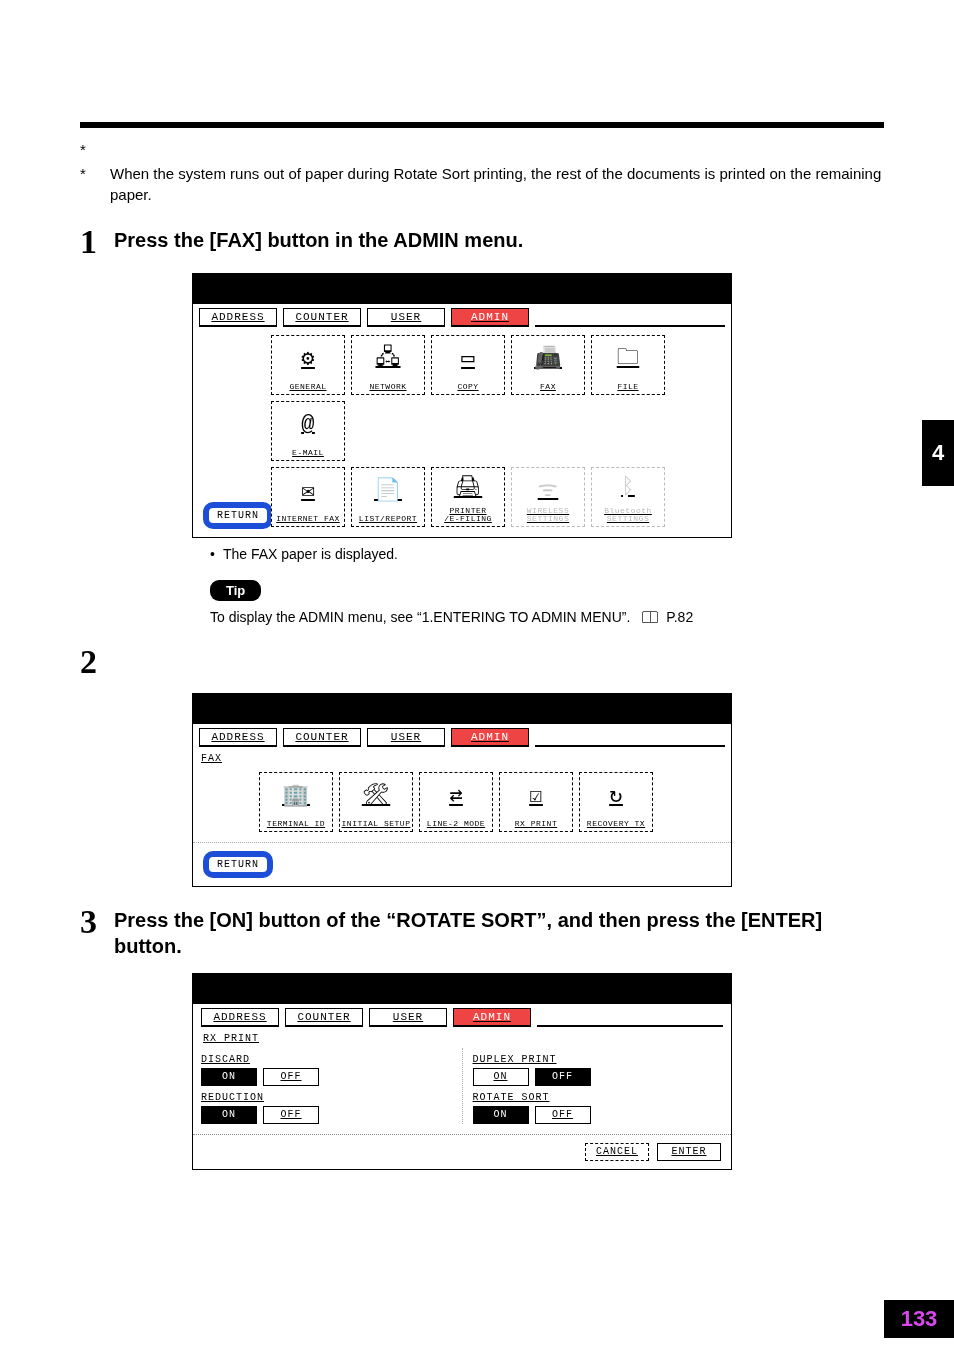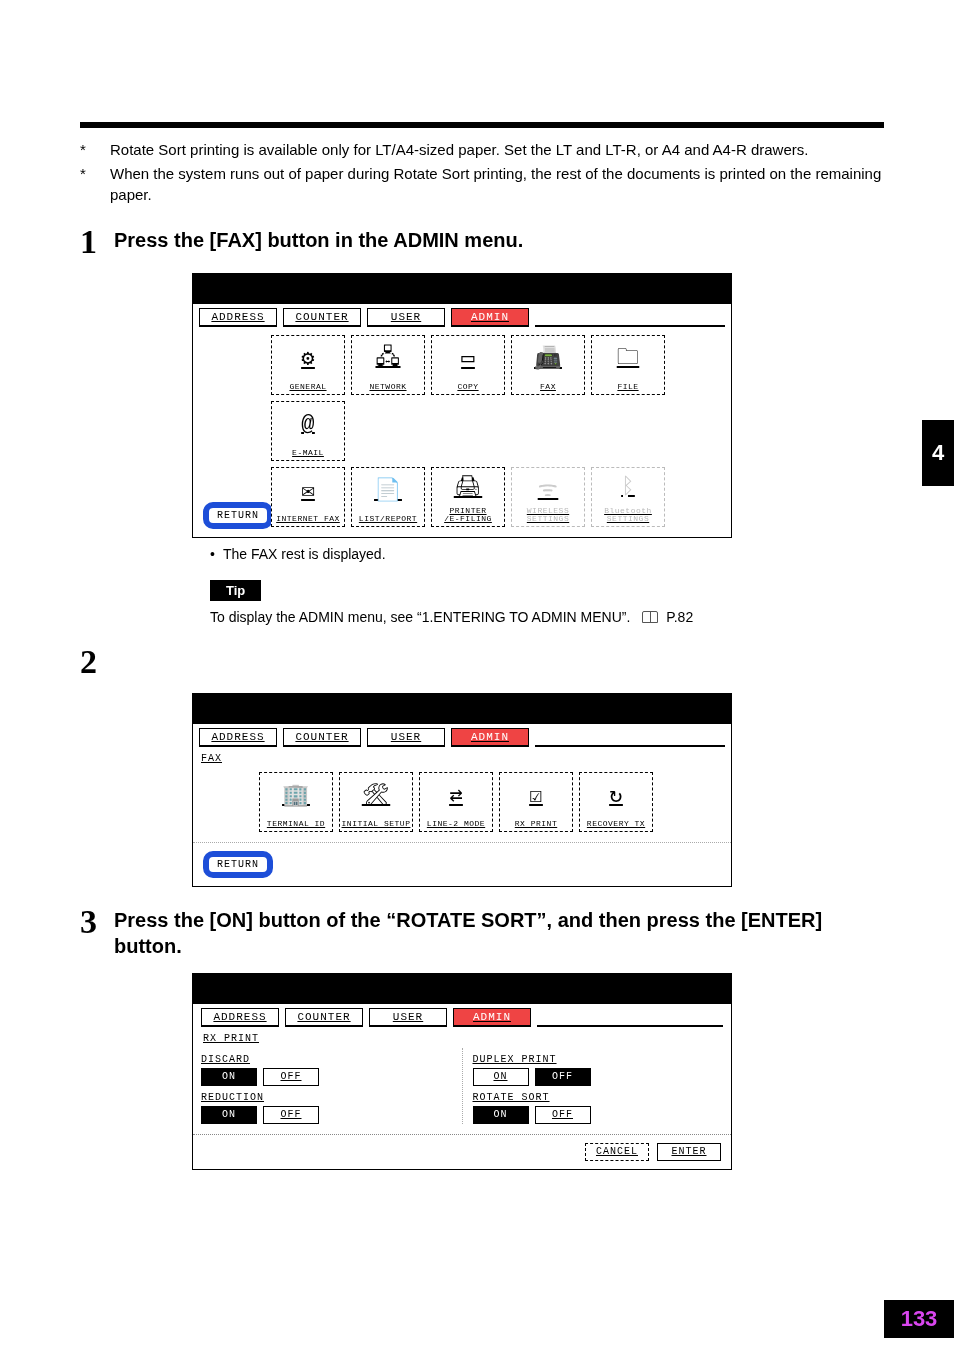--- a/index.html
+++ b/index.html
@@ -7,21 +7,21 @@
   .page { position: relative; width: 954px; height: 1348px; padding: 120px 70px 0 80px; }
   .top-rule { position: absolute; left: 80px; right: 70px; top: 122px; height: 6px; background: #000; }
   .notes { margin-top: 20px; }
   .note-row { display: flex; font-size: 15px; line-height: 1.35; margin-bottom: 4px; }
   .note-star { width: 30px; flex: none; }
   .step-row { display: flex; margin-top: 18px; }
   .step-num { font-size: 34px; font-weight: bold; font-family: "Times New Roman", serif; width: 34px; flex: none; line-height: 1; margin-top: -2px; }
   .step-title { font-size: 20px; font-weight: bold; line-height: 1.3; }
   .sub-bullet { font-size: 14px; margin-left: 40px; margin-top: 8px; }
   .sub-bullet::before { content: "•"; margin-right: 8px; }
-  .tip-badge { display: inline-block; background: #000; color: #fff; font-size: 13px; font-weight: bold; padding: 3px 16px; border-radius: 0; margin: 18px 0 8px 34px; }
+  .tip-badge { display: inline-block; background: #000; color: #fff; font-size: 13px; font-weight: bold; padding: 3px 16px; border-radius: 9px; margin: 18px 0 8px 34px; }
   .tip-text { font-size: 14px; margin-left: 34px; }
   .ref-icon { display: inline-block; width: 16px; height: 12px; border: 1px solid #555; border-radius: 2px 2px 0 0; position: relative; margin: 0 4px 0 8px; vertical-align: -1px; }
   .ref-icon::after { content: ""; position: absolute; left: 50%; top: 0; bottom: 0; width: 1px; background: #555; }
   .side-tab { position: absolute; right: 0; top: 420px; width: 32px; height: 66px; background: #000; color: #fff; font-size: 22px; font-weight: bold; display: flex; align-items: center; justify-content: center; }
   .page-foot { position: absolute; right: 0; bottom: 10px; width: 70px; height: 38px; background: #000; color: #d946ef; font-size: 22px; font-weight: bold; display: flex; align-items: center; justify-content: center; }
 
   
   .shot { width: 540px; margin: 14px 0 6px 112px; border: 1px solid #000; background: #fff; font-family: "MS Gothic","Courier New",monospace; text-decoration: underline; }
   .shot-top { height: 30px; background: #000; }
   .shot-body { padding: 4px 6px 8px 6px; }
@@ -55,21 +55,20 @@
 </style>
 </head>
 <body>
 
 <div class="page">
   <div class="top-rule"></div>
 
   <div class="notes">
     <div class="note-row">
       <div class="note-star">*</div>
-      <div>Rotate Sort printing is available only for LT/A4-sized paper. Set the LT and LT-R, or A4 and A4-R drawers.</div>
     </div>
     <div class="note-row">
       <div class="note-star">*</div>
       <div>When the system runs out of paper during Rotate Sort printing, the rest of the documents is printed on the remaining paper.</div>
     </div>
   </div>
 
   
   <div class="step-row" style="margin-top:22px;">
     <div class="step-num">1</div>
@@ -139,21 +138,21 @@
           <div class="icon-btn dim">
               <div class="glyph">ᛒ</div>
               <span style="white-space:pre; text-align:center; line-height:1;">Bluetooth
 SETTINGS</span>
             </div>
         </div>
       </div>
     </div>
   </div>
 
-  <div class="sub-bullet" style="margin-left:130px;">The FAX rest is displayed.</div>
+  <div class="sub-bullet" style="margin-left:130px;">The FAX paper is displayed.</div>
 
   <div class="tip-badge" style="margin-left:130px;">Tip</div>
   <div class="tip-text" style="margin-left:130px;">
     <span>To display the ADMIN menu, see “1.ENTERING TO ADMIN MENU”.</span>
     <span class="ref-icon"></span>
     <span>P.82</span>
   </div>
 
   
   <div class="step-row" style="margin-top:22px;">

